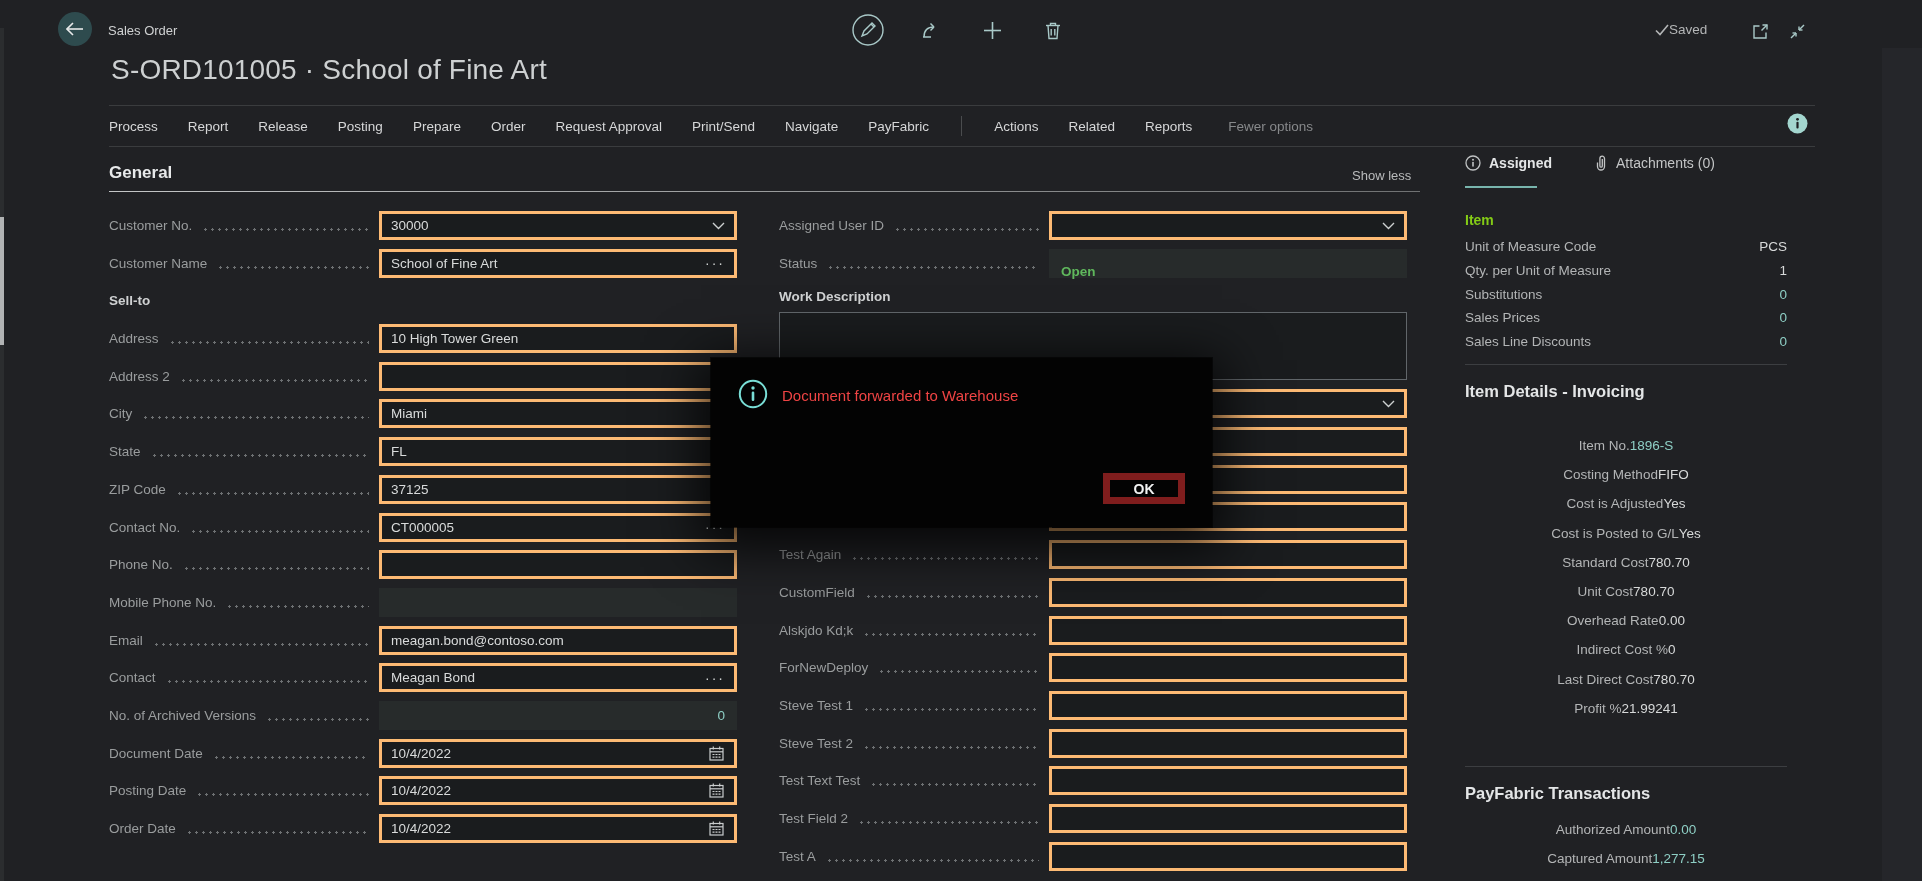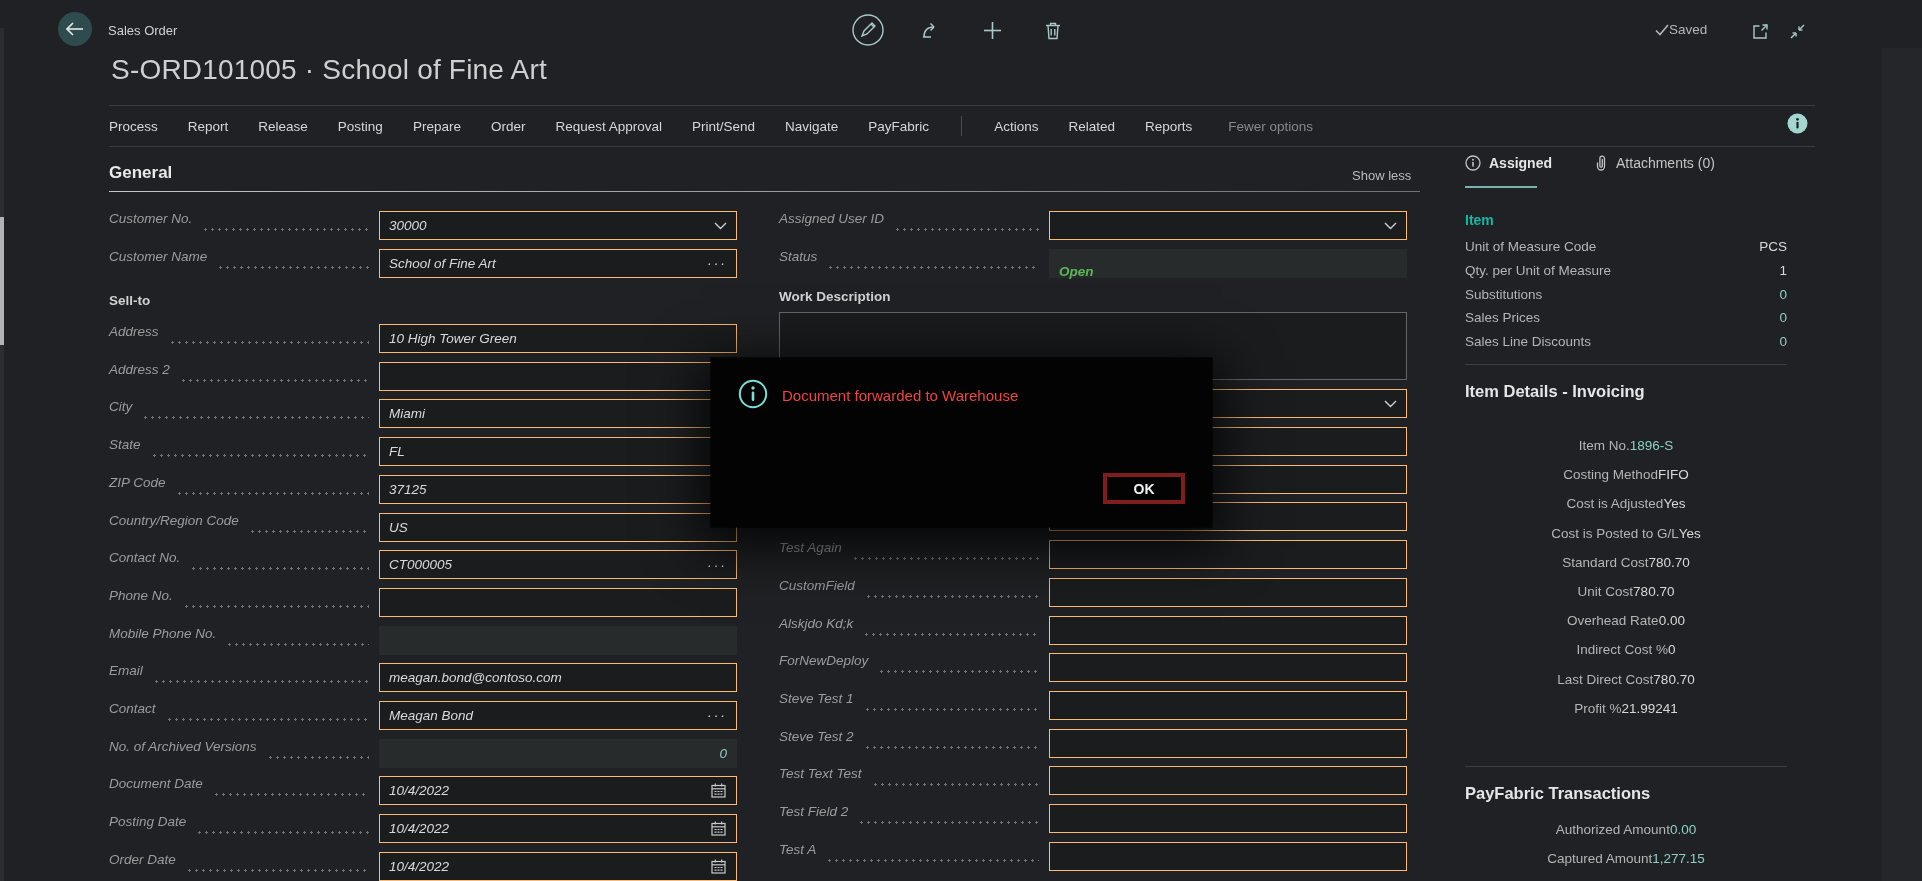--- a/index.html
+++ b/index.html
@@ -39,63 +39,63 @@
   .abar .dim { color:#87898b; }
   .abar-info { left:1787px; top:113px; }
 
   
   .sec-head { left:109px; top:163px; font-size:17px; font-weight:bold; color:#e7e9ea; }
   .show-less { left:1352px; top:168px; font-size:13px; color:#b9bbbc; cursor:pointer; }
   .sec-rule { left:109px; top:191px; width:1311px; height:1px;
     background:linear-gradient(to right,#c4c6c7,#6f7172); }
 
   .col { position:absolute; width:628px; }
-  .frow { display:flex; align-items:flex-start; height:29px; margin-bottom:8.7px;font-style:italic; }
+  .frow { display:flex; align-items:center; height:29px; margin-bottom:8.7px; }
   .flabel { font-size:13.5px; color:#9a9d9e; white-space:nowrap; flex:0 0 auto; }
   .leader { flex:1 1 auto; margin:0 10px; height:3px; align-self:center; margin-top:8px;
     background-image:radial-gradient(circle,#6e7173 1.1px,transparent 1.4px);
     background-size:7px 3px; background-repeat:repeat-x; background-position:0 0; }
-  .finput { flex:0 0 358px; height:29px; background:#1a1c1e; border:1px solid #fdba74;
+  .finput { flex:0 0 358px; height:29px; background:#1a1c1e; border:3px solid #fdba74;
     display:flex; align-items:center; padding:8px 9px; font-size:13.5px; color:#d9dbdb; cursor:text; }
   .finput .fval { flex:1 1 auto; overflow:hidden; white-space:nowrap; }
   .finput.disabled { background:#272b2b; border-color:transparent; cursor:default; }
   .ftextarea { width:628px; height:68px; background:#1a1c1e; border:1px solid #61666a;
     margin-bottom:9px; cursor:text; }
   .subhead { height:29px; margin-bottom:8.7px; display:flex; align-items:center;
     font-size:13.5px; font-weight:bold; color:#cfd1d2; }
   .subhead.tight { height:20px; margin-bottom:6px; }
   .icon-btn { flex:0 0 auto; margin-left:8px; color:#c8cbcc; cursor:pointer;
     display:flex; align-items:center; }
   .ellipsis { font-size:14px; letter-spacing:2px; line-height:10px; color:#cdd0d0; }
   .status-open { font-weight:bold; color:#5fb75c;margin-top:16px; }
   .num-link { color:#8ecfc5; }
 
   
   .factbox { left:1447px; top:148px; width:435px; height:733px; }
   .fb-tabs { position:absolute; left:18px; top:6px; display:flex; align-items:center; gap:42px; }
   .fb-tab { display:flex; align-items:center; gap:8px; font-size:14px; color:#c3c5c6; cursor:pointer; }
   .fb-tab.active { font-weight:bold; color:#e4e6e7; }
   .fb-underline { position:absolute; left:18px; top:38px; width:72px; height:2px; background:#78b5ad; }
-  .fb-h1 { font-size:14px; font-weight:bold; color:#14b8a6; }
+  .fb-h1 { font-size:14px; font-weight:bold; color:#84cc16; }
   .fb-h2 { font-size:16.5px; font-weight:bold; color:#e4e6e7; }
   .fb-row { display:flex; justify-content:space-between; align-items:center; font-size:13.5px; }
   .fb-row .l { color:#b3b5b6; }
   .fb-row .v { color:#d7d9d9; }
   .fb-row .v.link { color:#8ecfc5; cursor:pointer; }
   .fb-rule { position:absolute; left:18px; width:322px; height:1px; background:#3c3e41; }
   .fb-item-rows .fb-row { height:23.7px; }
   .fb-inv-rows .fb-row, .fb-pf-rows .fb-row { height:29.2px;justify-content:center; }
 
   
   .dialog { left:711px; top:358px; width:501px; height:169px; background:#030303;
     box-shadow:0 12px 50px 10px rgba(0,0,0,.82), 0 0 0 1px rgba(0,0,0,.6); }
   .dlg-icon { position:absolute; left:27px; top:21px; }
   .dlg-msg { position:absolute; left:71px; top:29px; font-size:15px; color:#ef4444; }
   .dlg-ok { position:absolute; left:392px; top:115px; width:82px; height:31px;
-    background:transparent; border:4px solid #7f1d1d; color:#f2f3f3; font-size:14px;
+    background:transparent; border:7px solid #7f1d1d; color:#f2f3f3; font-size:14px;
     font-weight:bold; display:flex; align-items:center; justify-content:center; cursor:pointer;
     font-family:"Liberation Sans", sans-serif; }
 </style>
 </head>
 <body>
 
 <div id="screen">
 
   <div class="abs lsb-track"></div>
   <div class="abs lsb-thumb"></div>
@@ -275,27 +275,20 @@
     </div>
 
     <div class="frow">
       <div class="flabel">ZIP Code</div>
       <div class="leader"></div>
       <div class="finput">
           <span class="fval">37125</span>
         </div>
     </div>
 
-    <div class="frow">
-      <div class="flabel">Country/Region Code</div>
-      <div class="leader"></div>
-      <div class="finput">
-          <span class="fval">US</span>
-        </div>
-    </div>
 
     <div class="frow">
       <div class="flabel">Contact No.</div>
       <div class="leader"></div>
       <div class="finput">
         <span class="fval">CT000005</span>
         <span class="icon-btn ellipsis">···</span>
       </div>
     </div>
 

